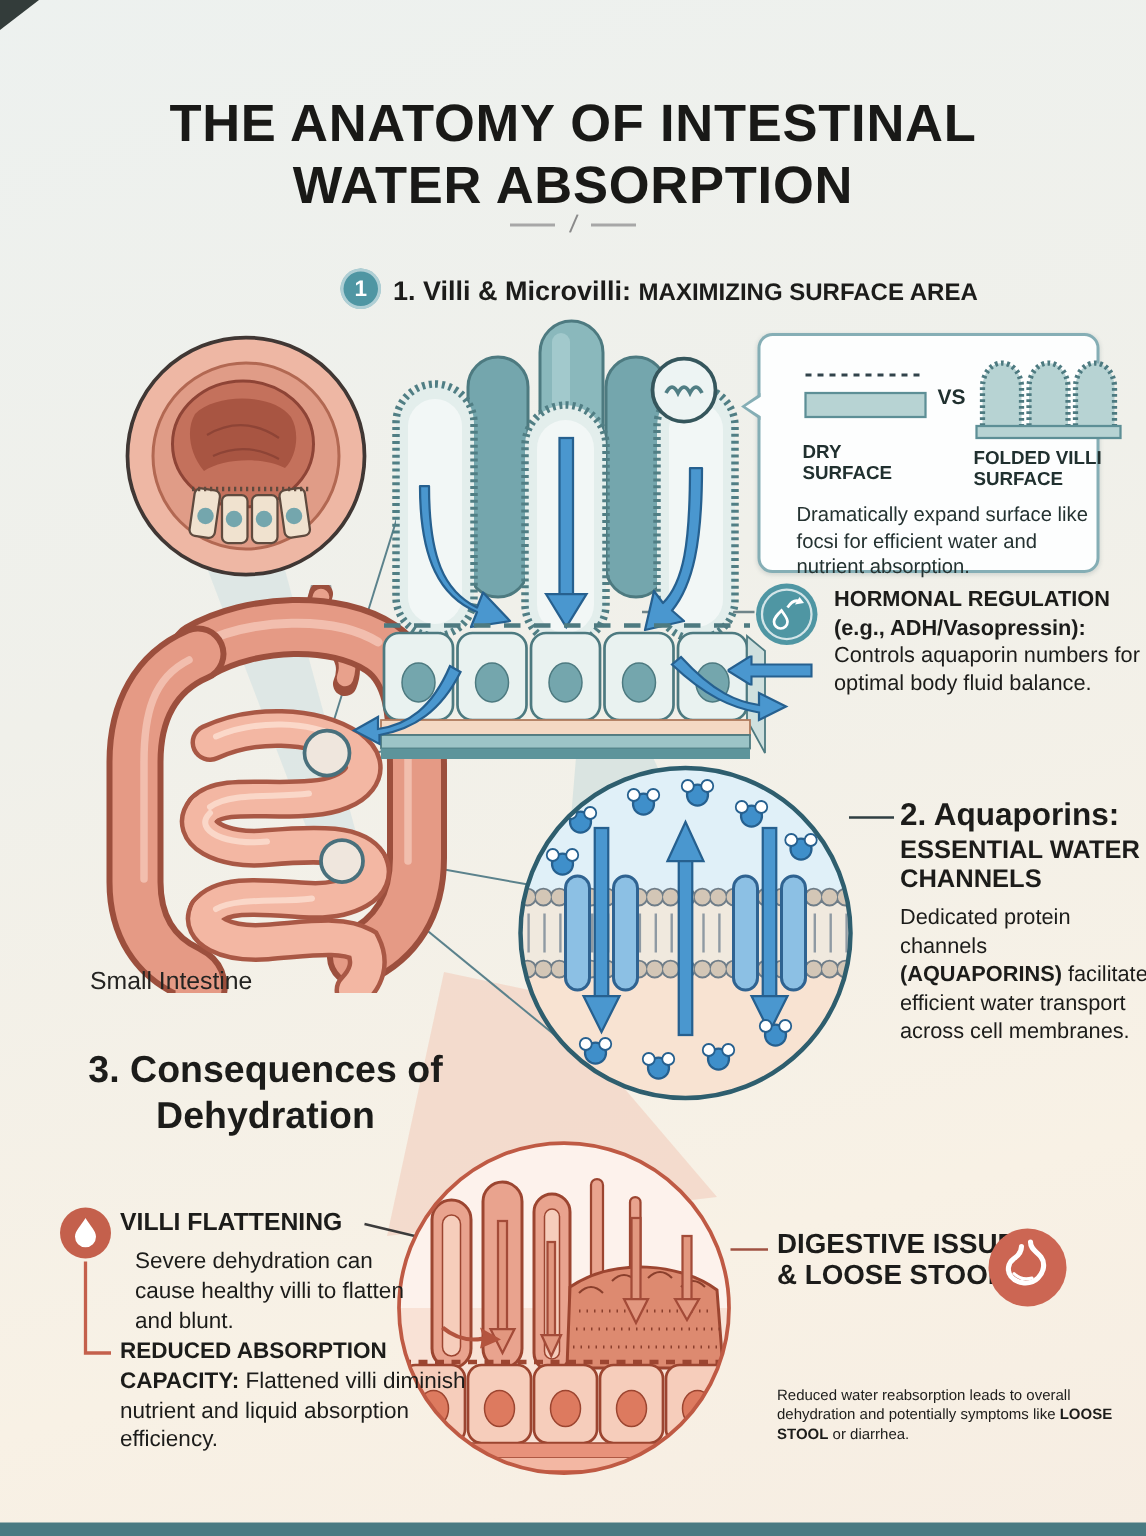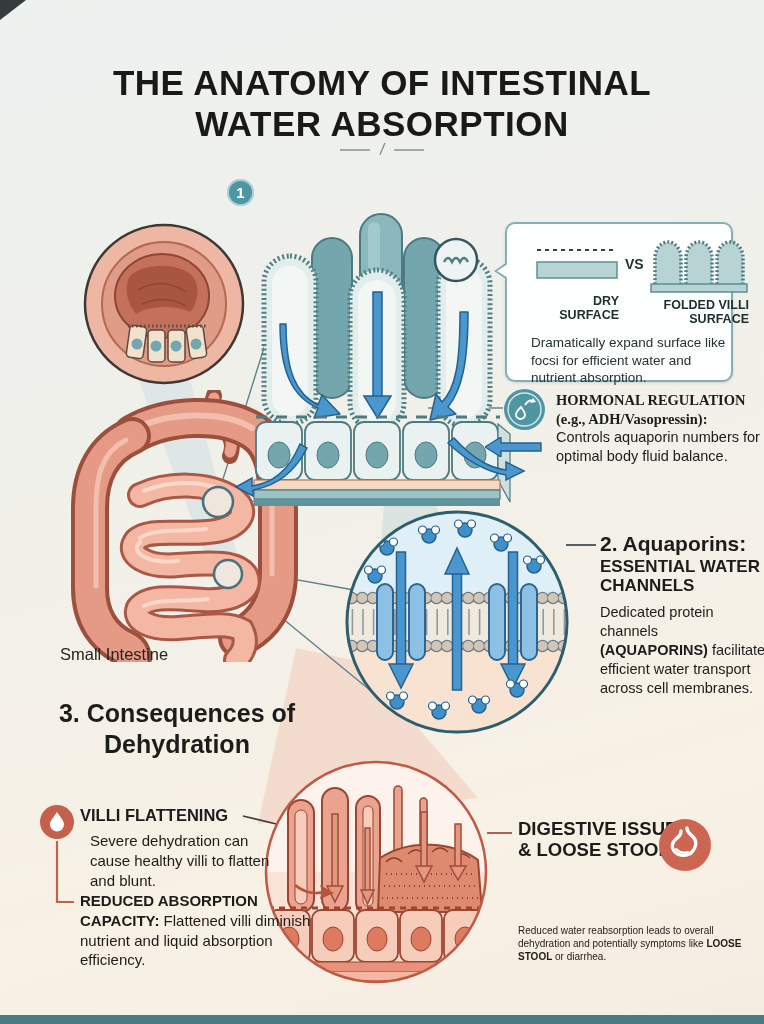--- a/index.html
+++ b/index.html
@@ -17,25 +17,25 @@
     box-shadow:inset 0 0 0 2px rgba(255,255,255,.55);color:#fff;font-weight:bold;font-size:15px;
     display:flex;align-items:center;justify-content:center;z-index:4;}
   .s1head{left:262px;top:184px;width:470px;font-size:18px;font-weight:bold;z-index:4;white-space:nowrap;}
   .s1head .caps{font-size:16px;}
   .vsbox{left:505px;top:222px;width:228px;height:160px;background:#fdfefe;border:2px solid #85aeb5;
     border-radius:10px;box-shadow:0 1px 3px rgba(60,90,95,.18);z-index:4;box-sizing:border-box;padding:8px 24px;}
   .vsbox:before{content:"";position:absolute;left:-13px;top:38px;border-top:9px solid transparent;
     border-bottom:9px solid transparent;border-right:13px solid #85aeb5;}
   .vsbox:after{content:"";position:absolute;left:-10px;top:40px;border-top:7px solid transparent;
     border-bottom:7px solid transparent;border-right:11px solid #fdfefe;}
-  .minilabel{font-size:12.5px;font-weight:bold;text-align:right;line-height:1.12;color:#20302f;}
+  .minilabel{font-size:12.5px;font-weight:bold;text-align:left;line-height:1.12;color:#20302f;}
   .vs{font-size:14px;font-weight:bold;color:#20302f;}
   .boxdesc{font-size:13.5px;line-height:1.3;color:#243231;margin-top:6px;width:208px;}
   .hormtext{left:556px;top:391px;width:205px;font-size:14.5px;line-height:1.28;z-index:4;}
-  .hormtext .t{font-weight:bold;font-family:Liberation Serif, serif;}
+  .hormtext .t{font-weight:bold;}
   .smallint{left:60px;top:645px;font-size:16.5px;color:#242422;z-index:4;}
   .s2text{left:600px;top:532px;width:166px;z-index:4;}
   .s2text .h1{font-size:21px;font-weight:bold;line-height:1.1;}
   .s2text .h2{font-size:17px;font-weight:bold;line-height:1.12;margin-top:2px;}
   .s2text .b{font-size:14.5px;line-height:1.3;margin-top:8px;}
   .s3head{left:52px;top:698px;width:250px;text-align:center;font-size:25px;font-weight:bold;line-height:1.22;z-index:4;}
   .iconcircle{border-radius:50%;display:flex;align-items:center;justify-content:center;z-index:4;}
   .vftitle{left:80px;top:806px;width:175px;font-size:16.5px;font-weight:bold;z-index:4;}
   .vfbody{left:80px;top:831px;width:195px;font-size:15px;line-height:1.32;z-index:4;margin-left:10px;}
   .rabox{left:80px;top:891px;width:258px;font-size:15px;line-height:1.32;z-index:4;}
@@ -279,20 +279,24 @@
   </svg>
 
   <h1 class="abs title">THE ANATOMY OF INTESTINAL WATER ABSORPTION</h1>
   <div class="abs divider">
     <span class="dline"></span>
     <span class="dslash">/</span>
     <span class="dline"></span>
   </div>
 
   <div class="abs badge">1</div>
+  <div class="abs s1head">
+    <span>1. Villi &amp; Microvilli:</span>
+    <span class="caps">MAXIMIZING SURFACE AREA</span>
+  </div>
 
   <div class="abs vsbox">
     <div style="position:relative;height:96px;">
       <svg style="position:absolute;left:4px;top:12px;" width="84" height="44" viewBox="0 0 84 44">
         <line x1="2" y1="6" x2="82" y2="6" stroke="#31434a" stroke-width="2" stroke-dasharray="4 4"></line>
         <rect x="2" y="18" width="80" height="16" fill="#b7d3d3" stroke="#5d8f96" stroke-width="1.5"></rect>
       </svg>
       <span class="vs" style="position:absolute;left:94px;top:24px;">VS</span>
       <svg style="position:absolute;left:118px;top:0;" width="100" height="62" viewBox="0 0 100 62">
         <g fill="#b7d3d3" stroke="#4d7a80" stroke-width="3.5" stroke-dasharray="1.8 2.2">

